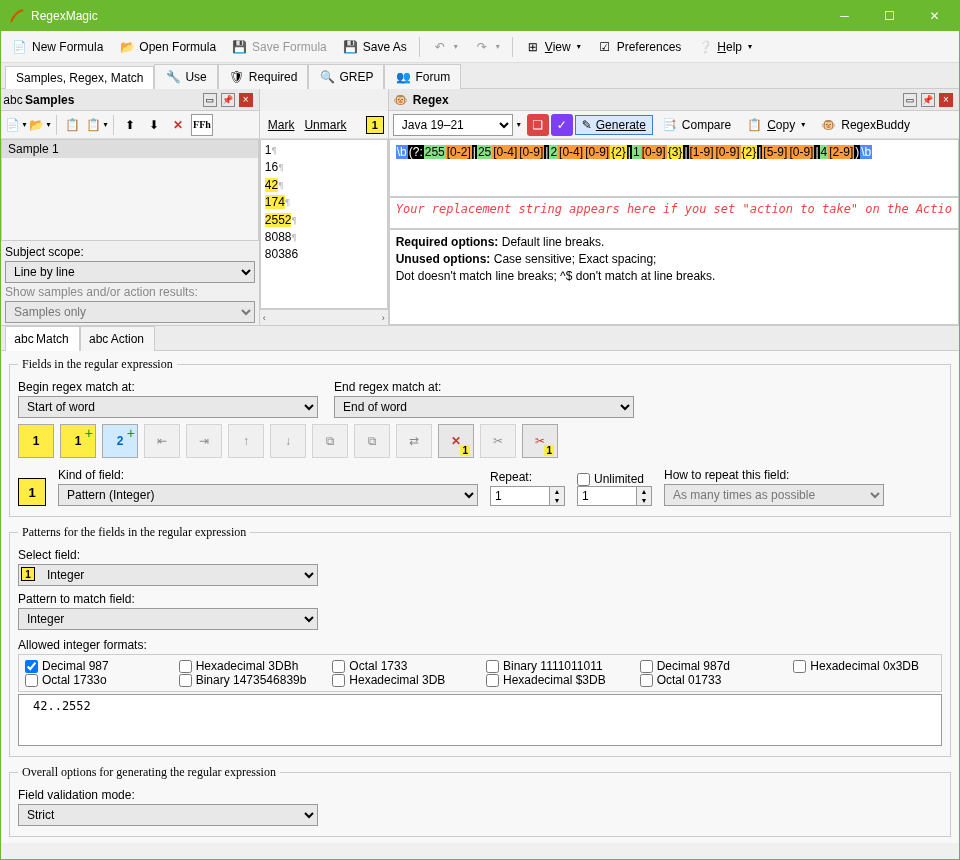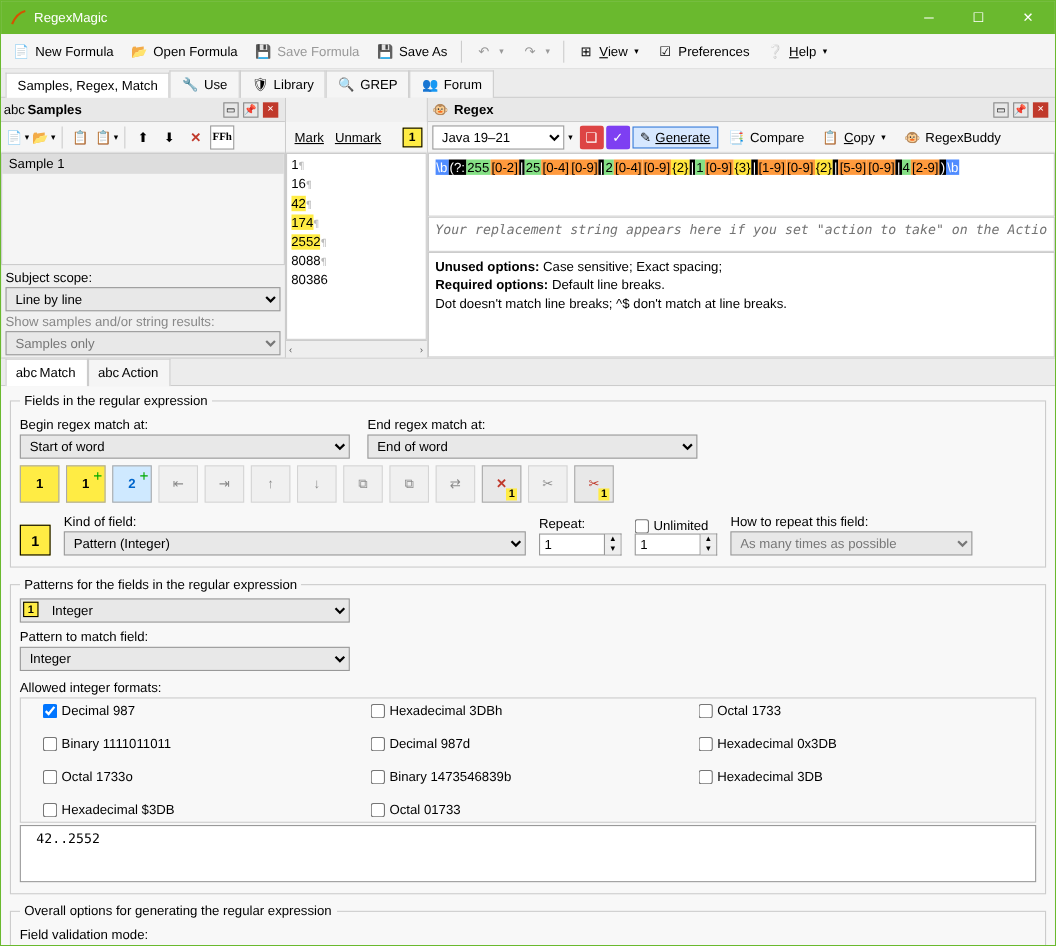--- a/index.html
+++ b/index.html
@@ -33,25 +33,25 @@
 select.gray{background:#e8e8e8;}
 select.disabled{background:#e8e8e8;color:#777;}
 .samples-txt{background:#fff;border:1px solid #ccc;font-family:Consolas,monospace;font-size:12px;padding:2px 4px;line-height:1.45;}
 .hl{background:#ffec44;}
 .regex-box{background:#fff;border:1px solid #ccc;padding:4px 6px;font-family:Consolas,monospace;font-size:12px;line-height:1.4;height:58px;}
 .tok-bl{background:#508cff;color:#fff;padding:0 1px;}
 .tok-bk{background:#000;color:#fff;padding:0 1px;}
 .tok-gr{background:#85e085;padding:0 1px;}
 .tok-or{background:#ff9a3d;padding:0 1px;}
 .tok-yl{background:#ffe53d;padding:0 1px;}
-.repl-box{background:#fff;border:1px solid #ccc;padding:4px 6px;font-family:Consolas,monospace;font-size:12px;color:#737373;height:32px;font-style:italic;overflow:hidden;white-space:nowrap;}
+.repl-box{background:#fff;border:1px solid #ccc;padding:4px 6px;font-family:Consolas,monospace;font-size:12px;color:#ef4444;height:32px;font-style:italic;overflow:hidden;white-space:nowrap;}
 .opt-box{background:#fff;border:1px solid #ccc;padding:4px 6px;font-family:Consolas,monospace;font-size:12px;line-height:1.4;}
 .match-area{background:#f8f8f8;padding:6px 8px;}
 fieldset{border:1px solid #ccc;padding:6px 8px 10px 8px;margin-bottom:8px;}
-legend{padding:0 4px;}
+legend{padding:0 4px;font-family:Liberation Serif, serif;}
 .iconbtn{width:36px;height:34px;border:1px solid #aaa;background:#e8e8e8;display:flex;align-items:center;justify-content:center;position:relative;}
 .iconbtn.y{background:#ffec44;}
 .iconbtn.dis{opacity:.45;}
 .spinner{display:flex;align-items:stretch;}
 .spinner input{width:60px;}
 .spinner .arrows{display:flex;flex-direction:column;border:1px solid #999;border-left:none;}
 .spinner .arrows div{font-size:7px;width:14px;height:9px;display:flex;align-items:center;justify-content:center;background:#eee;}
 .chk{display:flex;align-items:center;gap:4px;}
 .chk input{margin:0;}
 .scroll-strip{background:#eee;height:16px;border-top:1px solid #ccc;display:flex;align-items:center;padding:0 3px;justify-content:space-between;}
@@ -124,21 +124,21 @@
 <div class="tabbar">
  <div class="tab active">
       <span>Samples, Regex, Match</span>
     </div>
  <div class="tab">
       <span class="ico">🔧</span>
       <span>Use</span>
     </div>
  <div class="tab">
       <span class="ico">🛡</span>
-      <span>Library</span>
+      <span>Required</span>
     </div>
  <div class="tab">
       <span class="ico">🔍</span>
       <span>GREP</span>
     </div>
  <div class="tab">
       <span class="ico">👥</span>
       <span>Forum</span>
     </div>
 </div>
@@ -173,21 +173,21 @@
           <span style="color:#c0392b;font-weight:bold">✕</span>
         </div>
    <div class="tbtn bordered" style="font-family:Consolas;font-size:10px;font-weight:bold">FFh</div>
   </div>
   <div class="tx-list" style="flex:1">
    <div class="item sel">Sample 1</div>
   </div>
   <div style="padding:2px 4px">
    <label class="fld">Subject scope:</label>
    <select class="gray" style="width:100%"><option>Line by line</option></select>
-   <label class="fld" style="color:#888">Show samples and/or string results:</label>
+   <label class="fld" style="color:#888">Show samples and/or action results:</label>
    <select class="disabled" style="width:100%"><option>Samples only</option></select>
   </div>
  </div>
 
  <div class="mid-col">
   <div class="tbar" style="margin-top:22px;justify-content:center;">
    <span style="margin:0 4px"><span class="u">Mark</span></span>
    <span style="margin:0 4px"><span class="u">Unmark</span></span>
    <div style="flex:1"></div>
    <span class="sq-y">1</span>
@@ -241,22 +241,22 @@
           <span class="drop">▾</span>
         </div>
    <div class="mbtn">
           <span class="ico">🐵</span>
           <span>RegexBuddy</span>
         </div>
   </div>
   <div class="regex-box" id="regex-output"><span class="tok-bl">\b</span><span class="tok-bk">(?:</span><span class="tok-gr">255</span><span class="tok-or">[0-2]</span><span class="tok-bk">|</span><span class="tok-gr">25</span><span class="tok-or">[0-4]</span><span class="tok-or">[0-9]</span><span class="tok-bk">|</span><span class="tok-gr">2</span><span class="tok-or">[0-4]</span><span class="tok-or">[0-9]</span><span class="tok-yl">{2}</span><span class="tok-bk">|</span><span class="tok-gr">1</span><span class="tok-or">[0-9]</span><span class="tok-yl">{3}</span><span class="tok-bk">|</span><span class="tok-or">[1-9]</span><span class="tok-or">[0-9]</span><span class="tok-yl">{2}</span><span class="tok-bk">|</span><span class="tok-or">[5-9]</span><span class="tok-or">[0-9]</span><span class="tok-bk">|</span><span class="tok-gr">4</span><span class="tok-or">[2-9]</span><span class="tok-bk">)</span><span class="tok-bl">\b</span></div>
   <div class="repl-box">Your replacement string appears here if you set "action to take" on the Actio</div>
   <div class="opt-box" style="flex:1">
+   <div><b>Required options:</b><span> Default line breaks.</span></div>
    <div><b>Unused options:</b><span> Case sensitive; Exact spacing;</span></div>
-   <div><b>Required options:</b><span> Default line breaks.</span></div>
    <div>Dot doesn't match line breaks; ^$ don't match at line breaks.</div>
   </div>
  </div>
 </div>
 
 <div class="tabbar" style="border-top:1px solid #ccc;padding-top:2px">
  <div class="tab active">
       <span class="ico">abc</span>
       <span>Match</span>
     </div>
@@ -340,29 +340,30 @@
    </div>
    <div style="width:220px">
     <label class="fld">How to repeat this field:</label>
     <select class="disabled" style="width:100%"><option>As many times as possible</option></select>
    </div>
   </div>
  </fieldset>
 
  <fieldset>
   <legend>Patterns for the fields in the regular expression</legend>
+  <label class="fld">Select field:</label>
   <div style="position:relative;width:300px">
    <select class="gray" style="width:100%;padding-left:24px"><option>Integer</option></select>
    <span class="sq-y" style="position:absolute;left:3px;top:3px;width:14px;height:14px;font-size:10px">1</span>
   </div>
   <label class="fld" style="margin-top:6px">Pattern to match field:</label>
   <select class="gray" style="width:300px"><option>Integer</option></select>
 
   <label class="fld" style="margin-top:8px">Allowed integer formats:</label>
-  <div style="border:1px solid #ccc;padding:4px 20px;display:grid;grid-template-columns:repeat(3,1fr);gap:16px 12px" id="fmt-grid">
+  <div style="border:1px solid #ccc;padding:4px 6px;display:grid;grid-template-columns:repeat(6,1fr);gap:0 12px" id="fmt-grid">
         <label class="chk">
           <input type="checkbox" checked="" style="">
           <span>Decimal 987</span>
         </label>
         <label class="chk">
           <input type="checkbox" style="">
           <span>Hexadecimal 3DBh</span>
         </label>
         <label class="chk">
           <input type="checkbox" style="">

